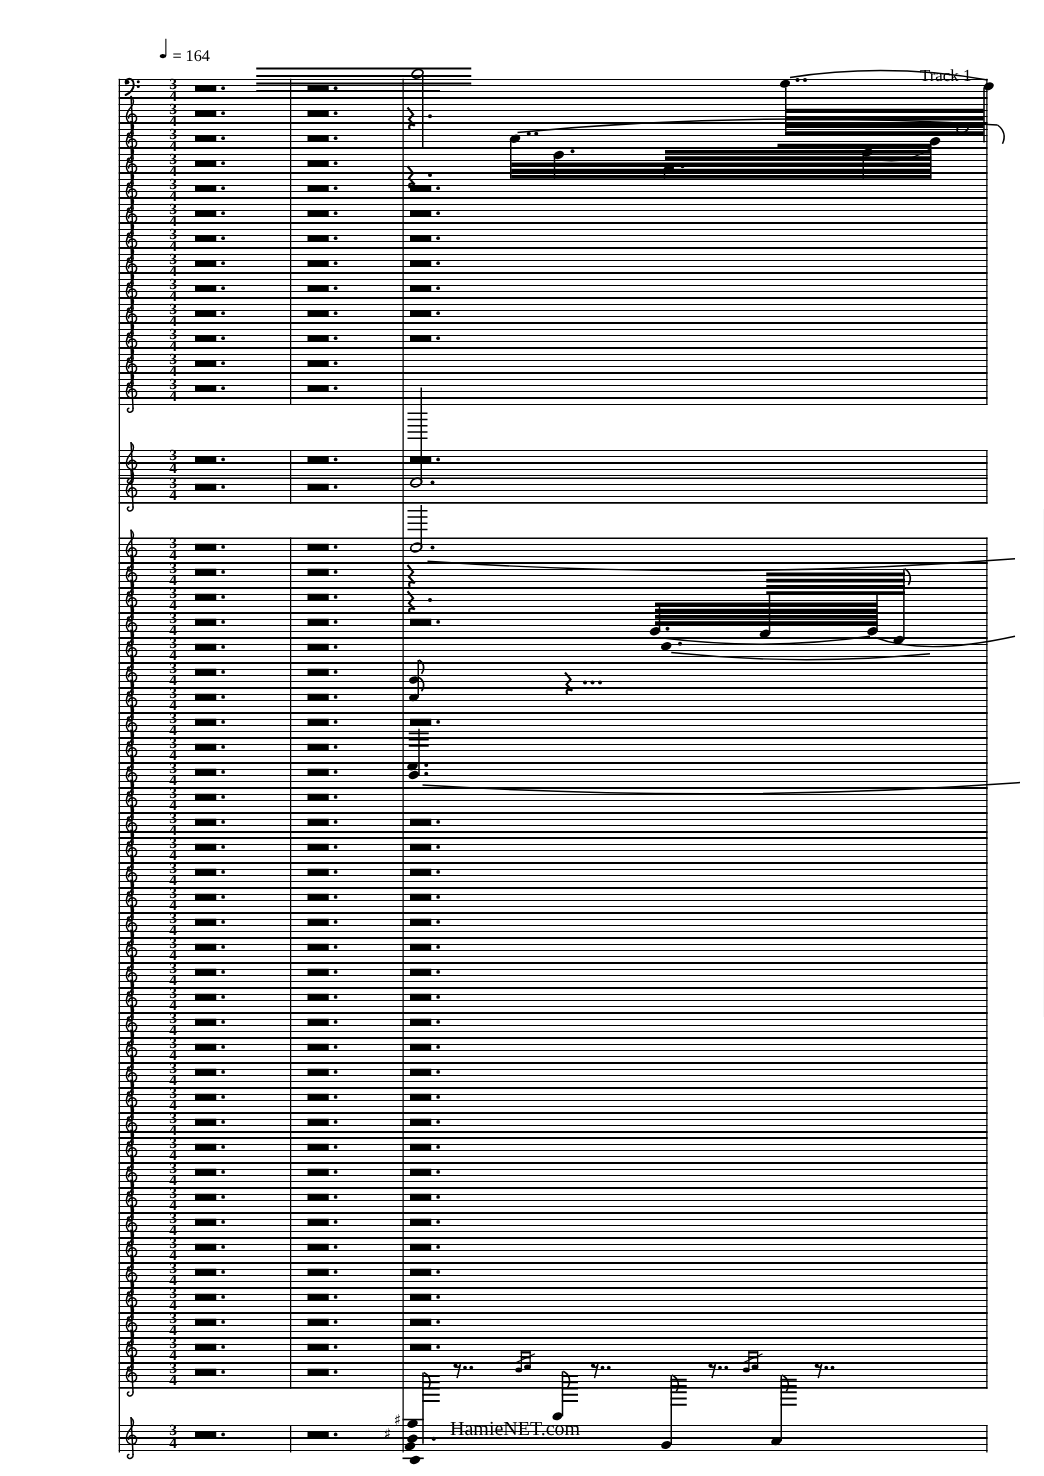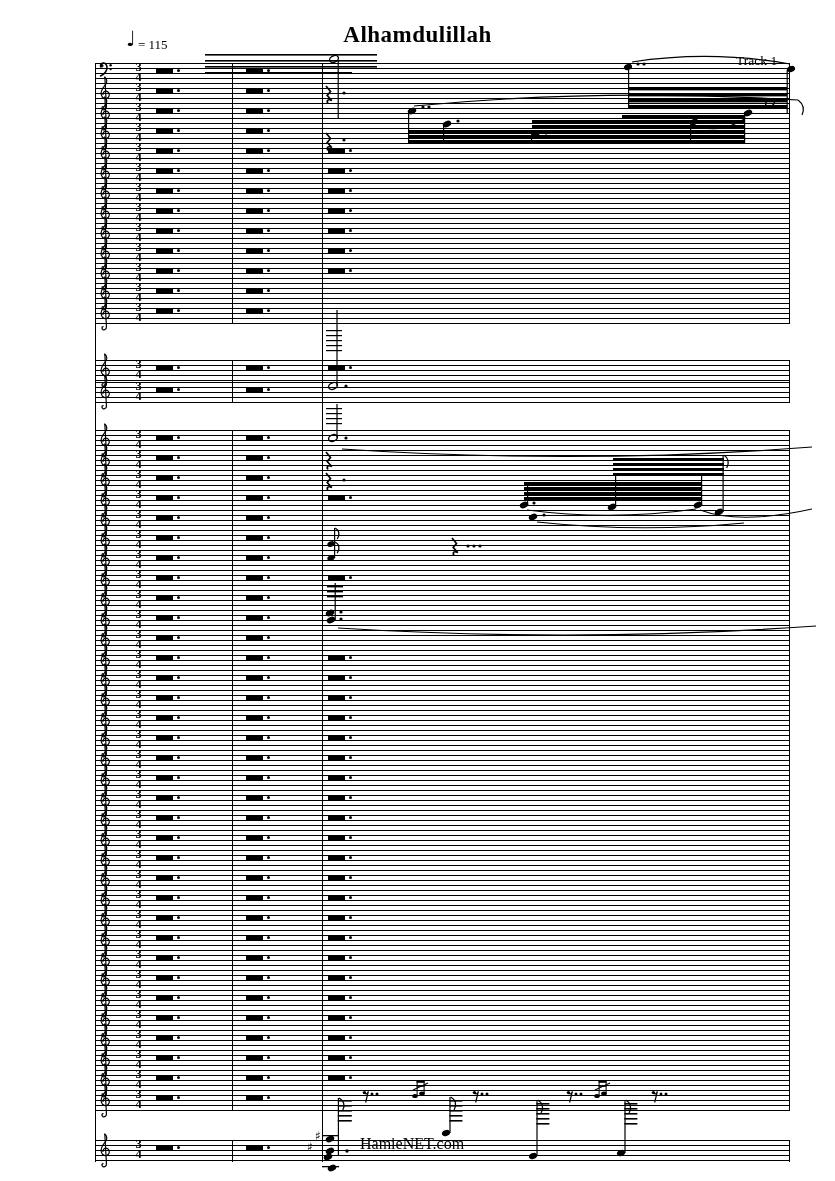--- a/index.html
+++ b/index.html
@@ -26,24 +26,23 @@
   .wrest::after{content:"";position:absolute;right:-7px;top:.5px;width:3.2px;height:3.2px;
                 border-radius:50%;background:#000}
   svg.overlay{position:absolute;left:0;top:0;pointer-events:none}
   .acc{font-family:"DejaVu Sans",sans-serif;font-size:12px}
 </style>
 </head>
 <body>
 
 <div id="score">
 
-  <div class="title">Alhamdulillah</div>
 
   <div class="tempo">
-    <span class="note">♩</span><span class="val">= 115</span>
+    <span class="note">♩</span><span class="val">= 164</span>
   </div>
 
   <div class="track">Track 1</div>
 
   <div class="watermark">HamieNET.com</div>
 
   <svg class="overlay" width="835" height="1181" viewBox="0 0 835 1181">
     <defs>
       <symbol id="tclef" viewBox="0 0 16 44">
         <g fill="none" stroke="#000" stroke-width="1.5" stroke-linecap="round">

